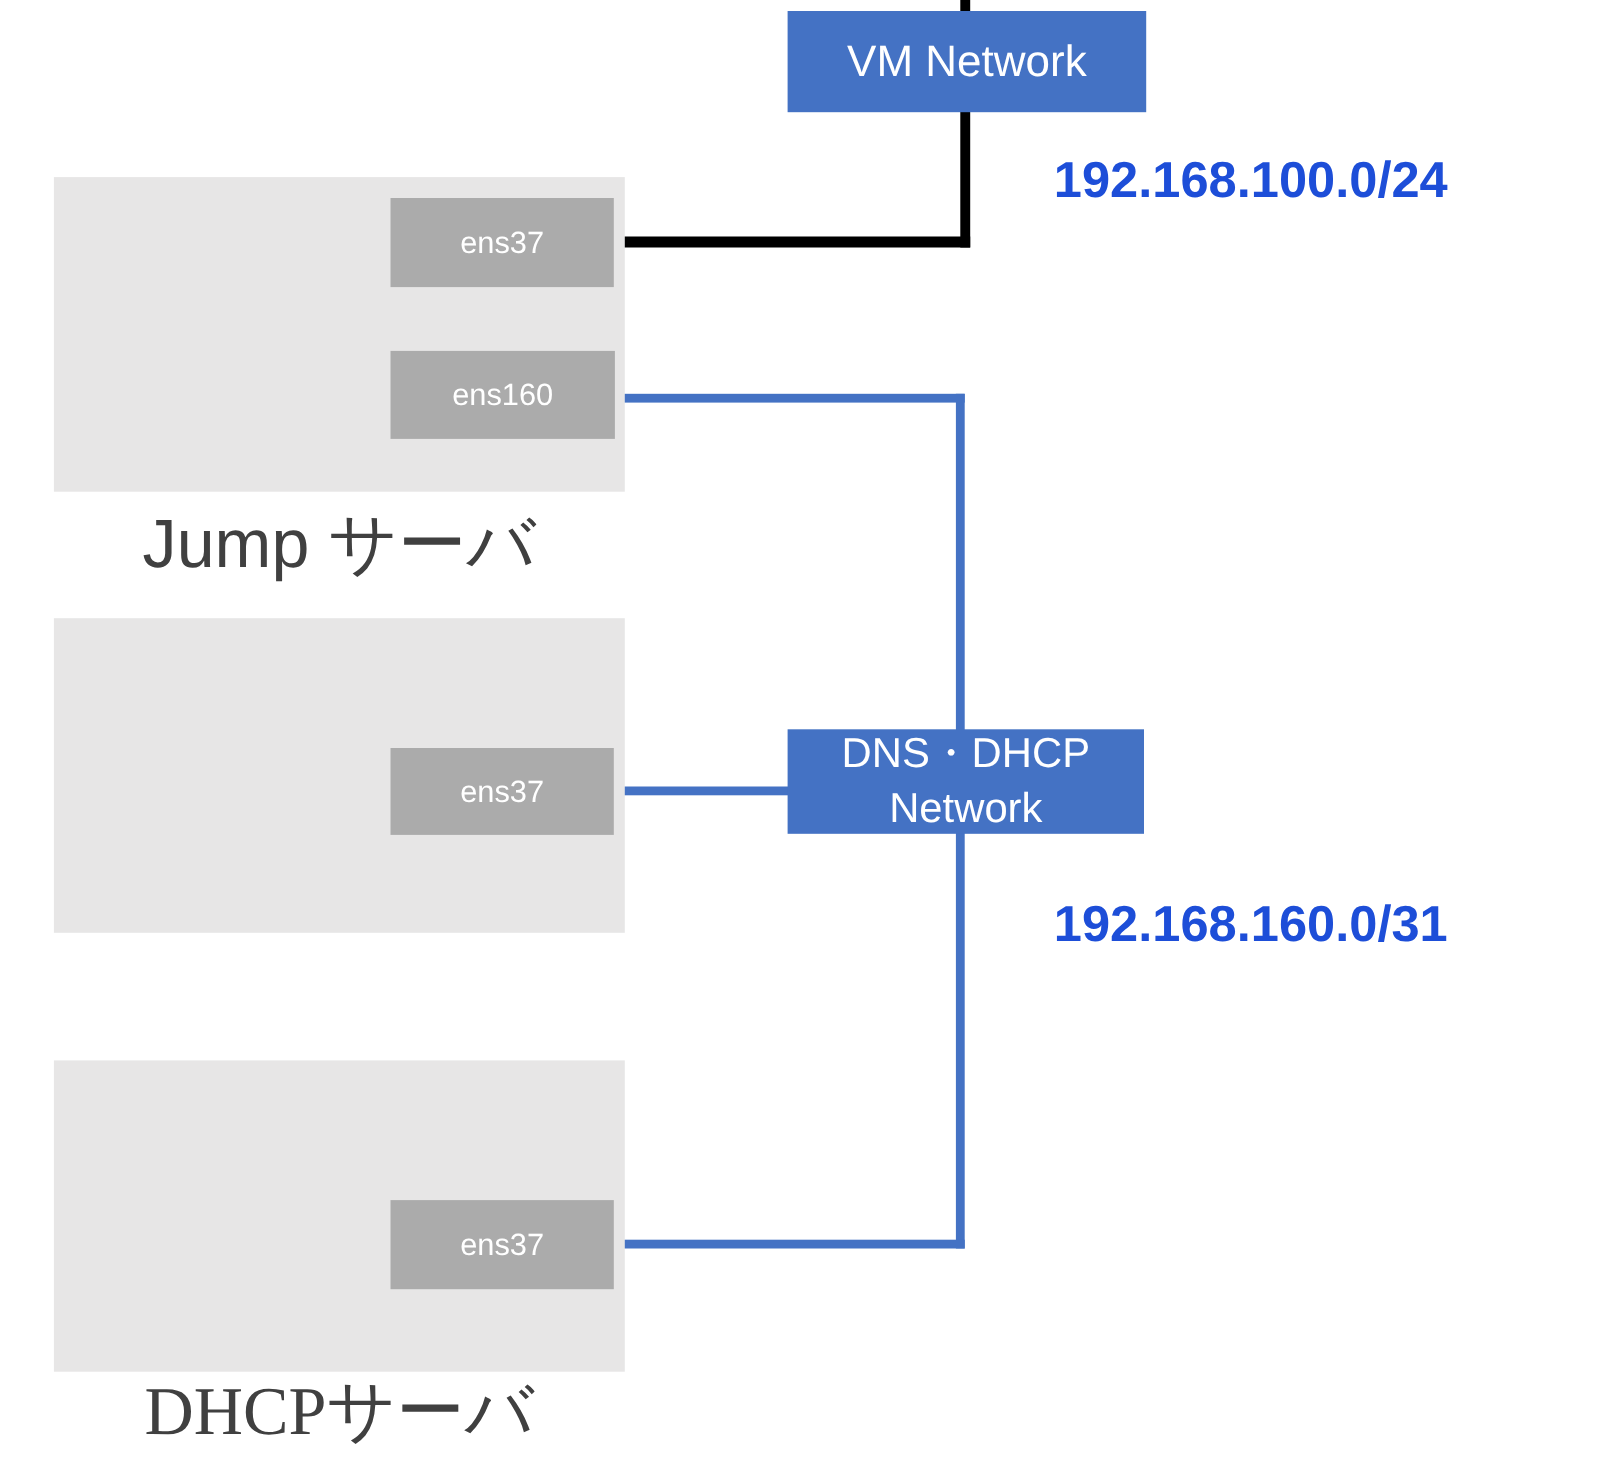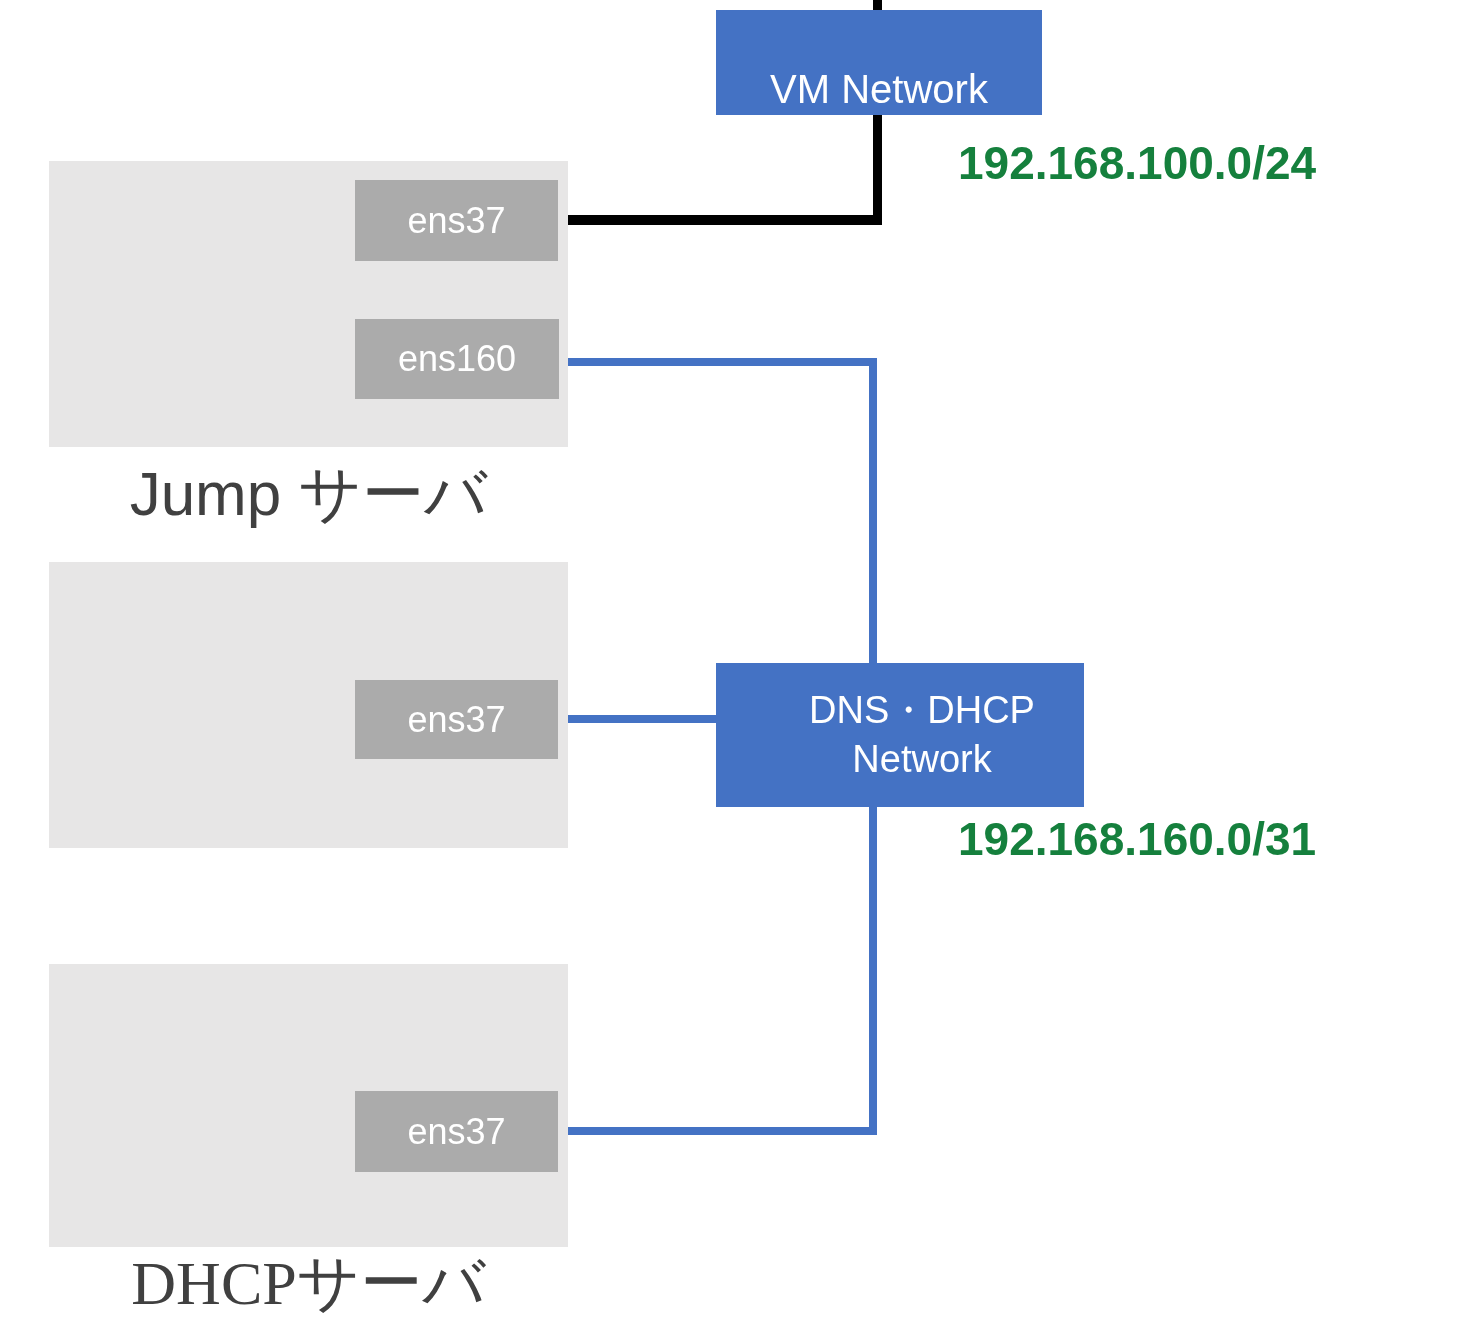--- a/index.html
+++ b/index.html
@@ -42,73 +42,73 @@
   }
 
   
   .if-box {
     position: absolute;
     background: #ababab;
     color: #ffffff;
     display: flex;
     align-items: center;
     justify-content: center;
-    font-size: 36px;
+    font-size: 28px;
   }
 
   
   .server-label {
     position: absolute;
     color: #404040;
     font-size: 62px;
     text-align: center;
     white-space: nowrap;
   }
   .subnet-label {
     position: absolute;
-    color: #15803d;
+    color: #1d4ed8;
     font-size: 46px;
     font-weight: bold;
     white-space: nowrap;
   }
 </style>
 </head>
 <body>
 
 <div class="canvas">
 
   <div class="line black" style="left:873px; top:0; width:9px; height:225px;"></div>
   <div class="line black" style="left:556px; top:215px; width:326px; height:10px;"></div>
 
   <div class="line blue" style="left:869px; top:358px; width:8px; height:777px;"></div>
   <div class="line blue" style="left:558px; top:358px; width:319px; height:8px;"></div>
   <div class="line blue" style="left:558px; top:715px; width:160px; height:8px;"></div>
   <div class="line blue" style="left:558px; top:1127px; width:319px; height:8px;"></div>
 
-  <div class="net-box" style="left:716px; top:10px; width:326px; height:105px;justify-content:flex-end;">
+  <div class="net-box" style="left:716px; top:10px; width:326px; height:92px;">
     <span>VM Network</span>
   </div>
 
   <div class="subnet-label" style="left:958px; top:136px;">192.168.100.0/24</div>
 
   <div class="server-box" style="left:49px; top:161px; width:519px; height:286px;"></div>
   <div class="if-box" style="left:355px; top:180px; width:203px; height:81px;">
     <span>ens37</span>
   </div>
   <div class="if-box" style="left:355px; top:319px; width:204px; height:80px;">
     <span>ens160</span>
   </div>
   <div class="server-label" style="left:49px; top:452px; width:519px;">Jump サーバ</div>
 
   <div class="server-box" style="left:49px; top:562px; width:519px; height:286px;"></div>
   <div class="if-box" style="left:355px; top:680px; width:203px; height:79px;">
     <span>ens37</span>
   </div>
 
-  <div class="net-box" style="left:716px; top:663px; width:324px; height:144px; font-size:38px;padding-left:44px;">
+  <div class="net-box" style="left:716px; top:663px; width:324px; height:95px; font-size:38px;">
     <span>DNS・DHCP</span>
     <span>Network</span>
   </div>
 
   <div class="subnet-label" style="left:958px; top:812px;">192.168.160.0/31</div>
 
   <div class="server-box" style="left:49px; top:964px; width:519px; height:283px;"></div>
   <div class="if-box" style="left:355px; top:1091px; width:203px; height:81px;">
     <span>ens37</span>
   </div>

